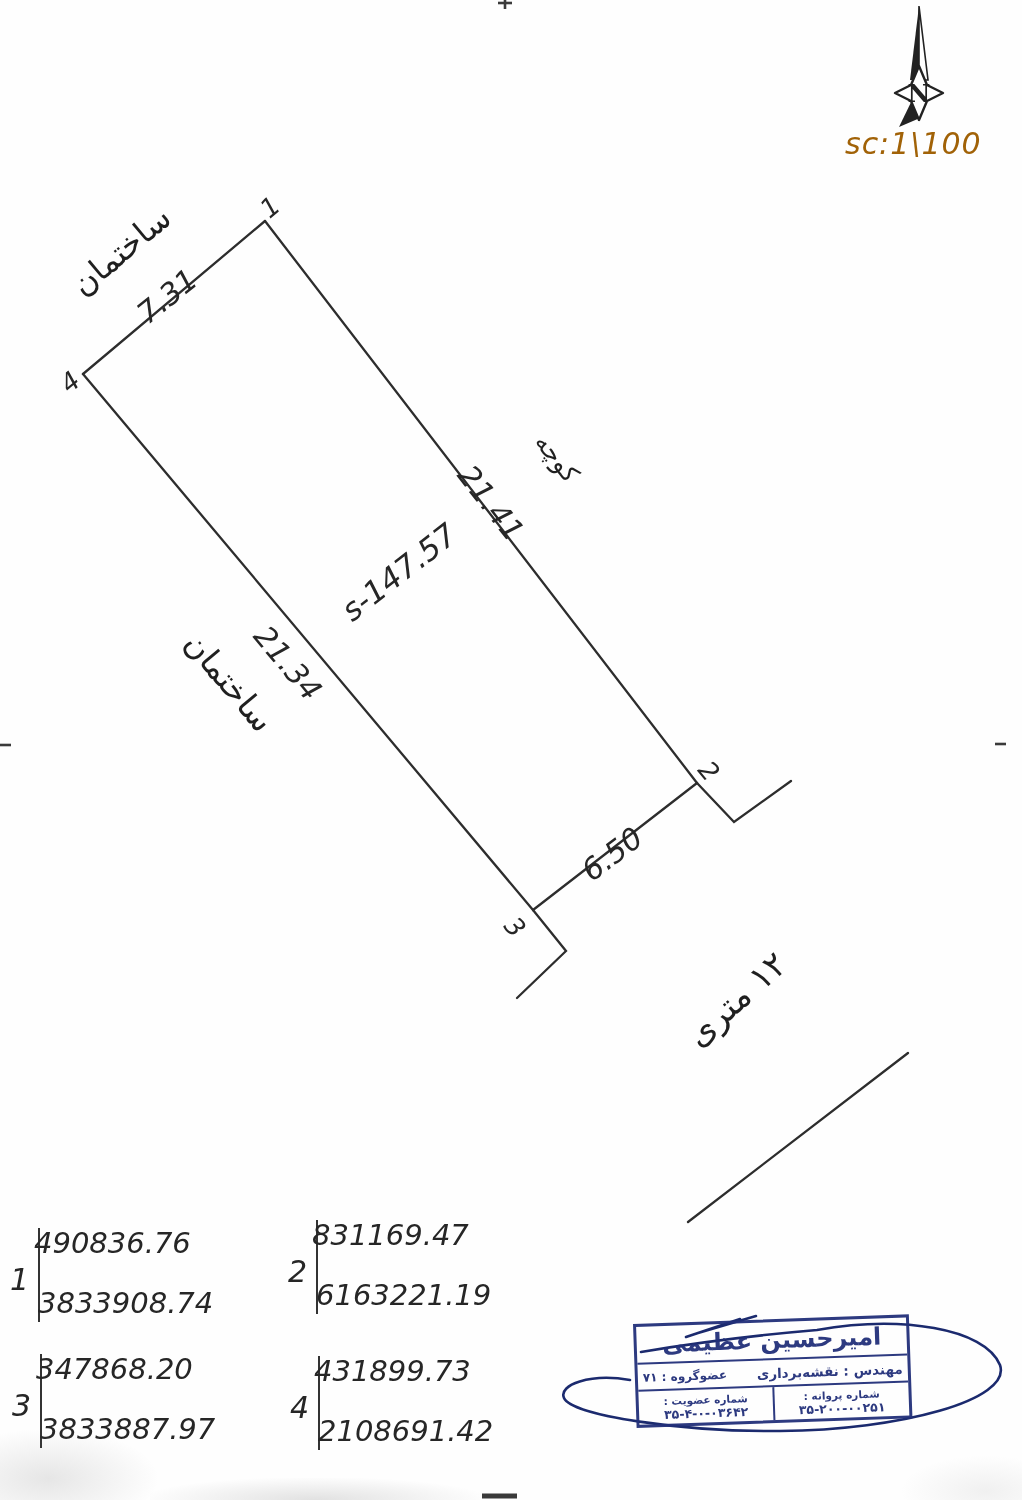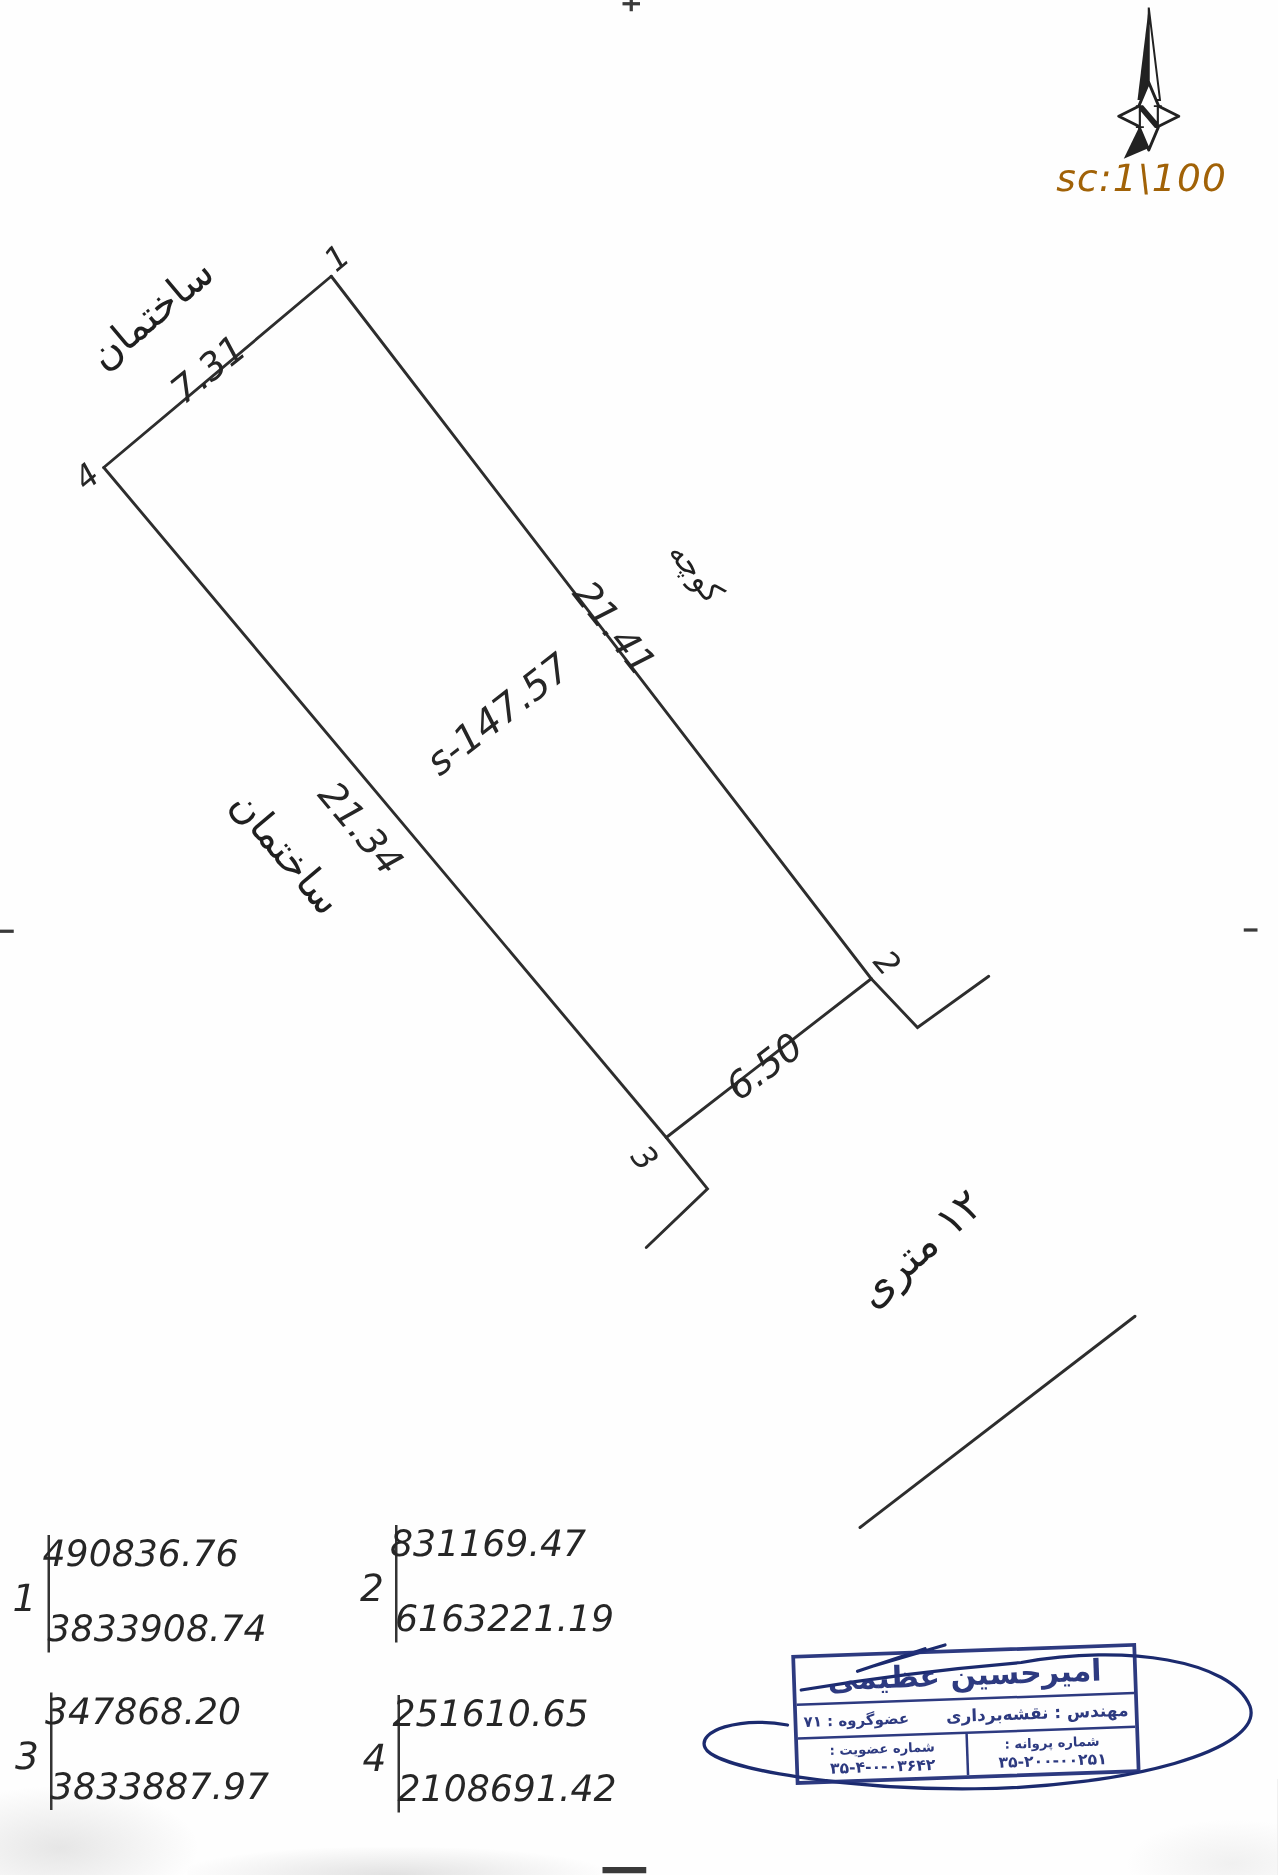--- a/index.html
+++ b/index.html
@@ -139,21 +139,21 @@
   </div>
   <div class="coord-group" id="cg3">
     <span class="num cad">3</span>
     <div class="bar"></div>
     <span class="cx cad">347868.20</span>
     <span class="cy cad">3833887.97</span>
   </div>
   <div class="coord-group" id="cg4">
     <span class="num cad">4</span>
     <div class="bar"></div>
-    <span class="cx cad">251610.65</span>
+    <span class="cx cad">431899.73</span>
     <span class="cy cad">2108691.42</span>
   </div>
 
   <div class="stamp" dir="rtl">
     <div class="row1">امیرحسین عظیمی</div>
     <div class="row2">
       <span class="prof">مهندس : نقشه‌برداری</span>
       <span class="grp">عضوگروه : ۷۱</span>
     </div>
     <div class="row3">

